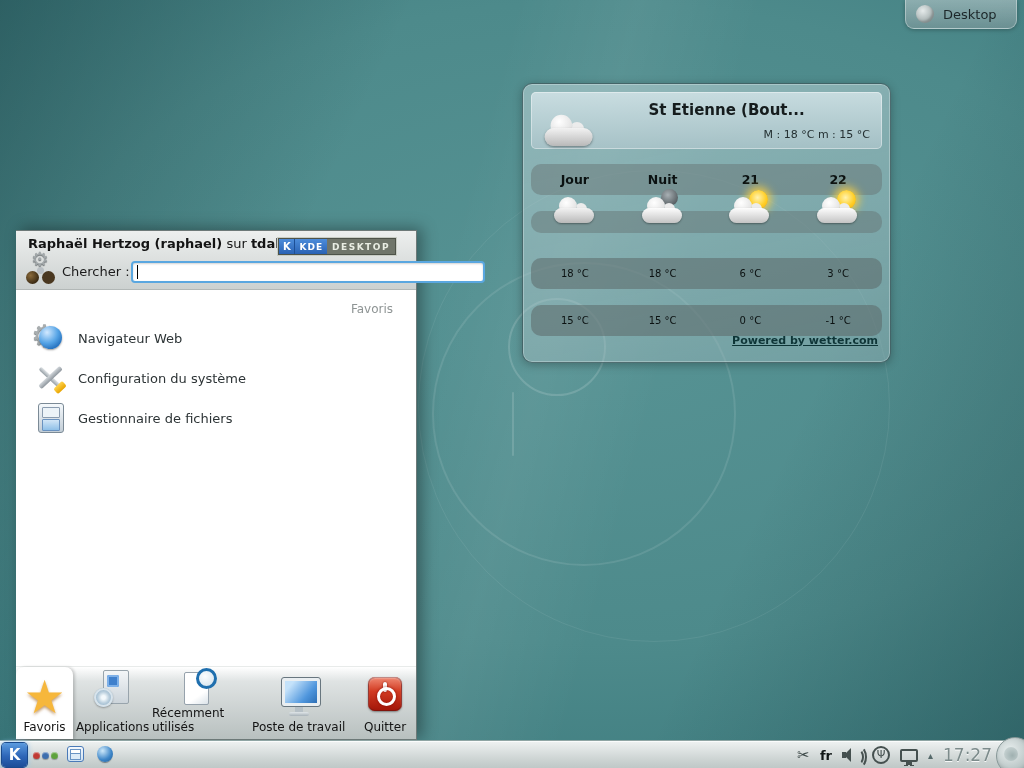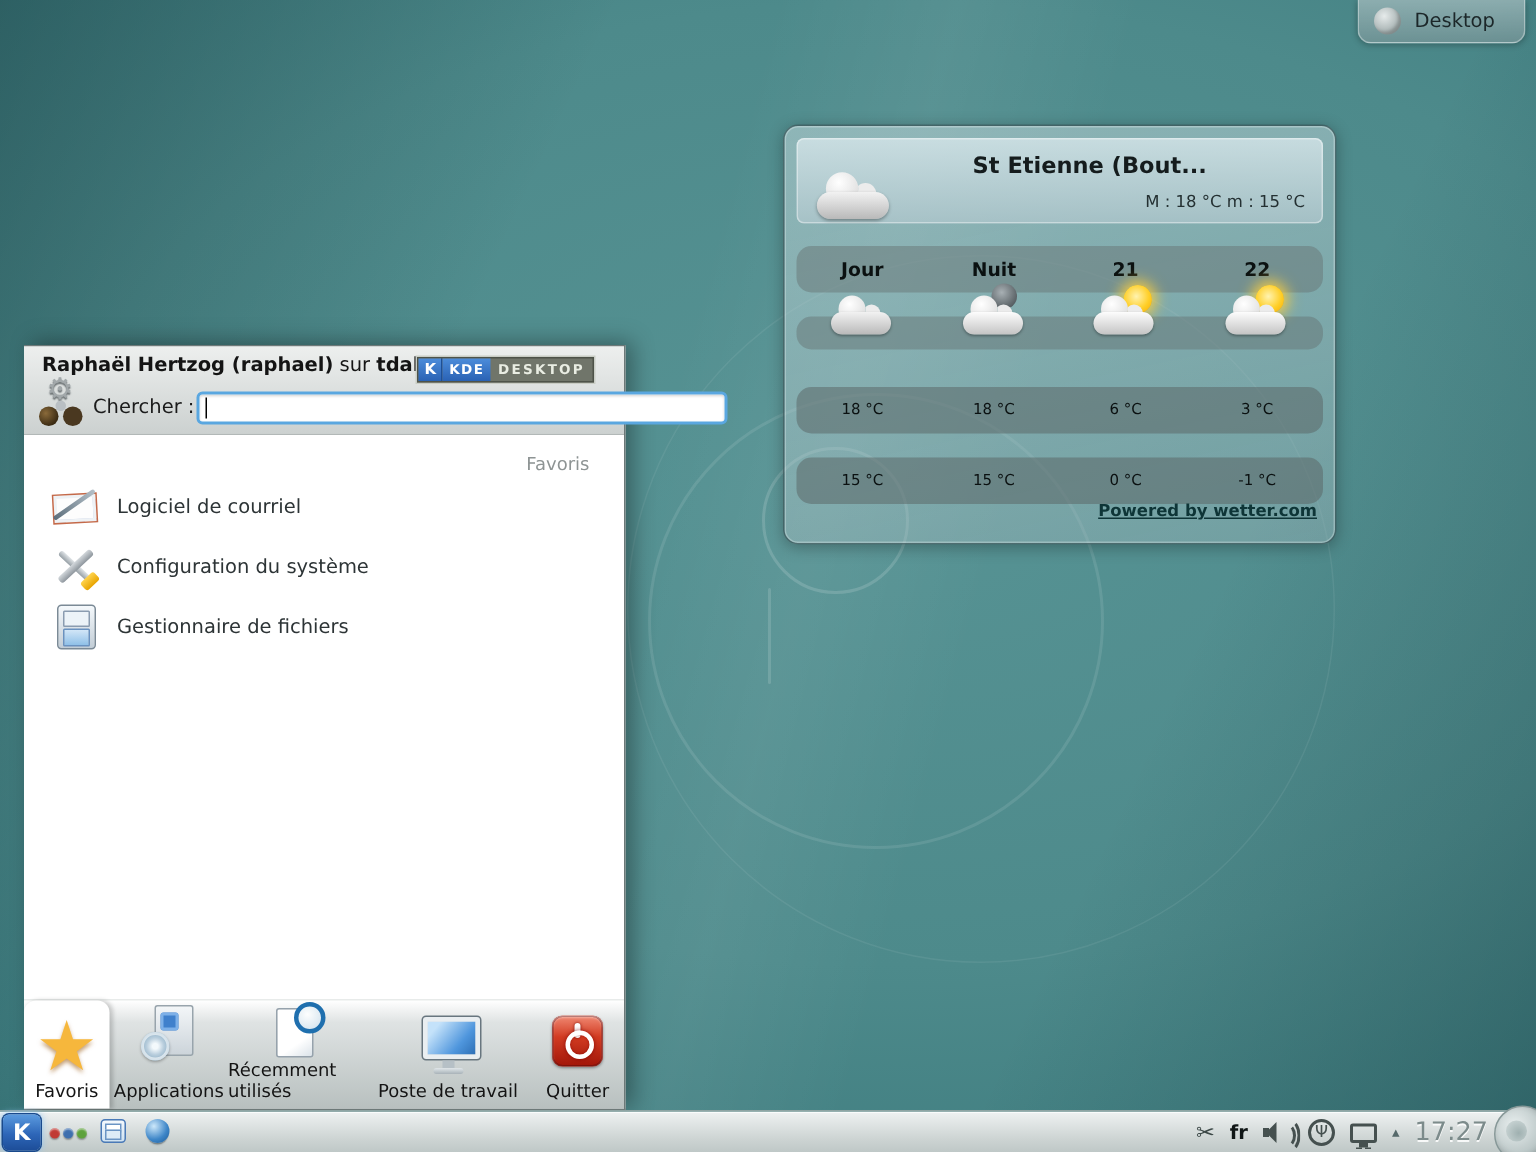--- a/index.html
+++ b/index.html
@@ -308,22 +308,22 @@
     <span class="k-search">
       <input value="" style="">
       <span class="caret"></span>
     </span>
   </div>
 
   <div class="k-content">
     <div class="k-section">Favoris</div>
     <div class="fav-list">
       <div class="fav-item">
-        <span class="fav-icon" data-icon="mail"></span>
-        <span class="fav-label">Logiciel de courriel</span>
+        <span class="fav-icon" data-icon="web-globe"></span>
+        <span class="fav-label">Navigateur Web</span>
       </div>
       <div class="fav-item">
         <span class="fav-icon" data-icon="tools">
             <i></i>
           </span>
         <span class="fav-label">Configuration du système</span>
       </div>
       <div class="fav-item">
         <span class="fav-icon" data-icon="file-drawer">
             <i></i>

